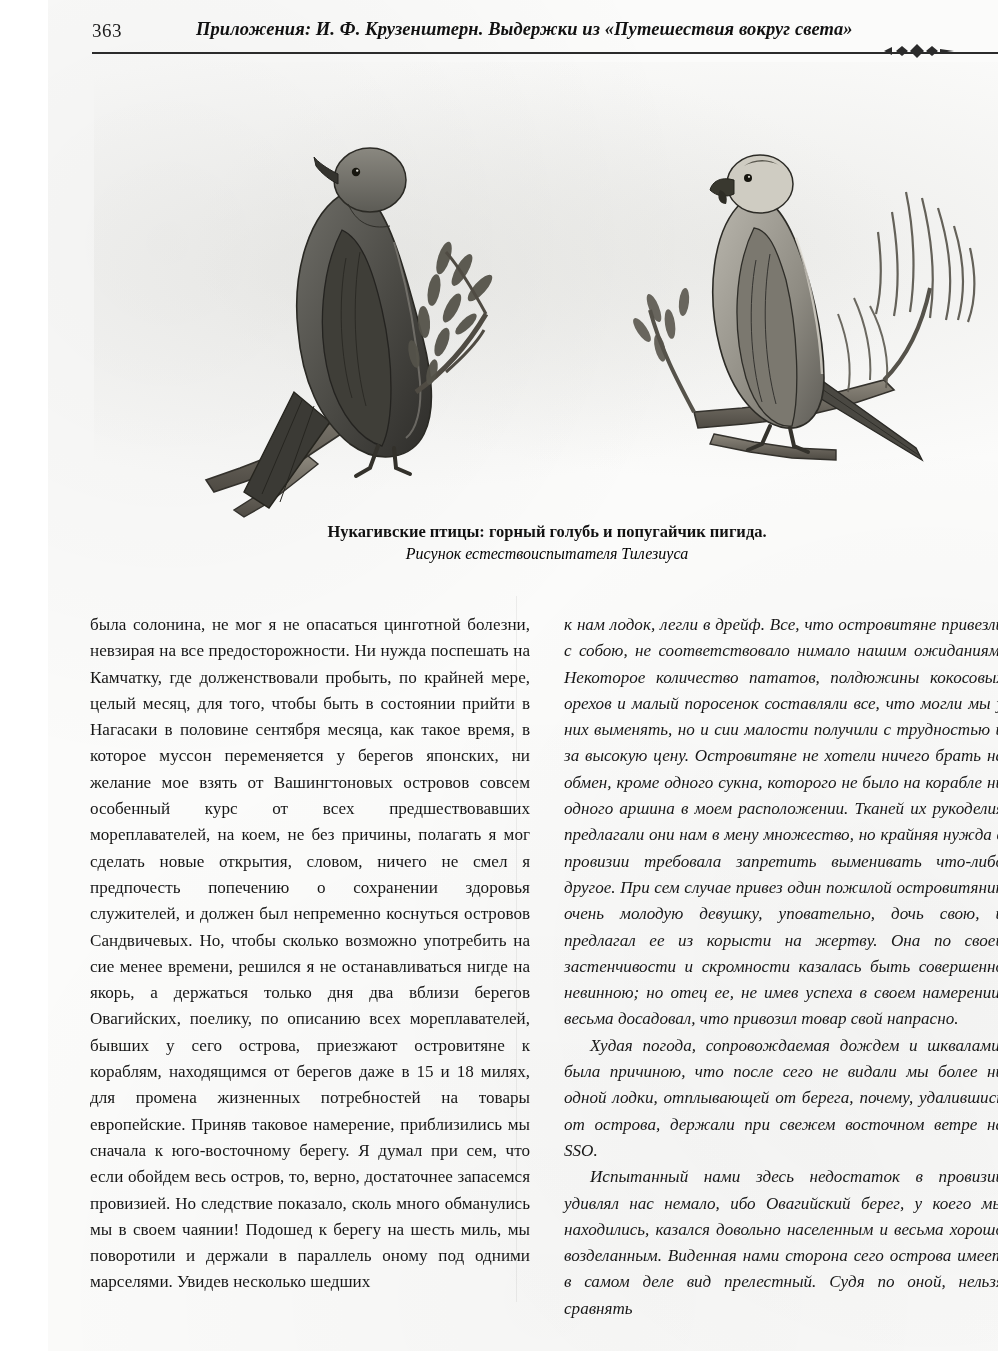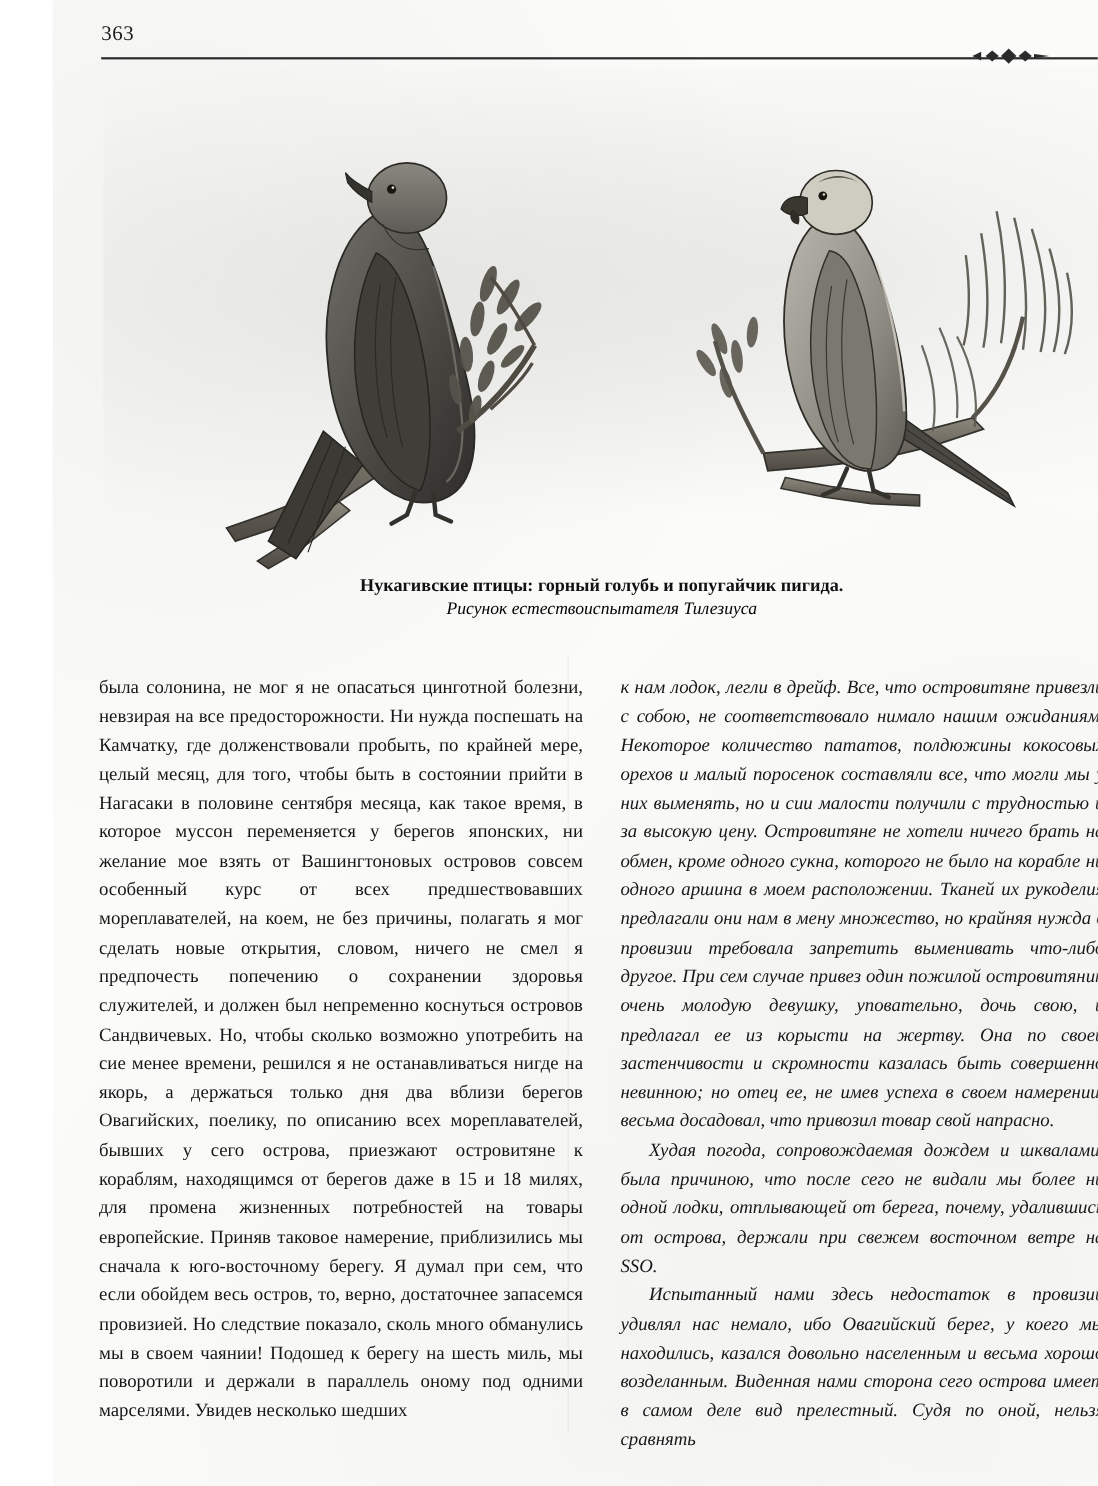--- a/index.html
+++ b/index.html
@@ -168,20 +168,21 @@
   }
 </style>
 </head>
 <body>
 
 <div class="page">
   <div class="content">
 
     <div class="header">
       <div class="folio">363</div>
+      <div class="running-title">Приложения: И. Ф. Крузенштерн. Выдержки из «Путешествия вокруг света»</div>
       <div class="header-orn">
         <svg viewBox="0 0 72 18" width="72" height="18" aria-hidden="true">
           <g fill="#2b2b2b">
             <path d="M2 9 L10 5 L10 13 Z"></path>
             <path d="M14 9 L20 4 L26 9 L20 14 Z"></path>
             <path d="M28 9 L35 2 L42 9 L35 16 Z"></path>
             <path d="M44 9 L50 4 L56 9 L50 14 Z"></path>
             <path d="M58 7 L72 9 L58 11 Z"></path>
           </g>
         </svg>

